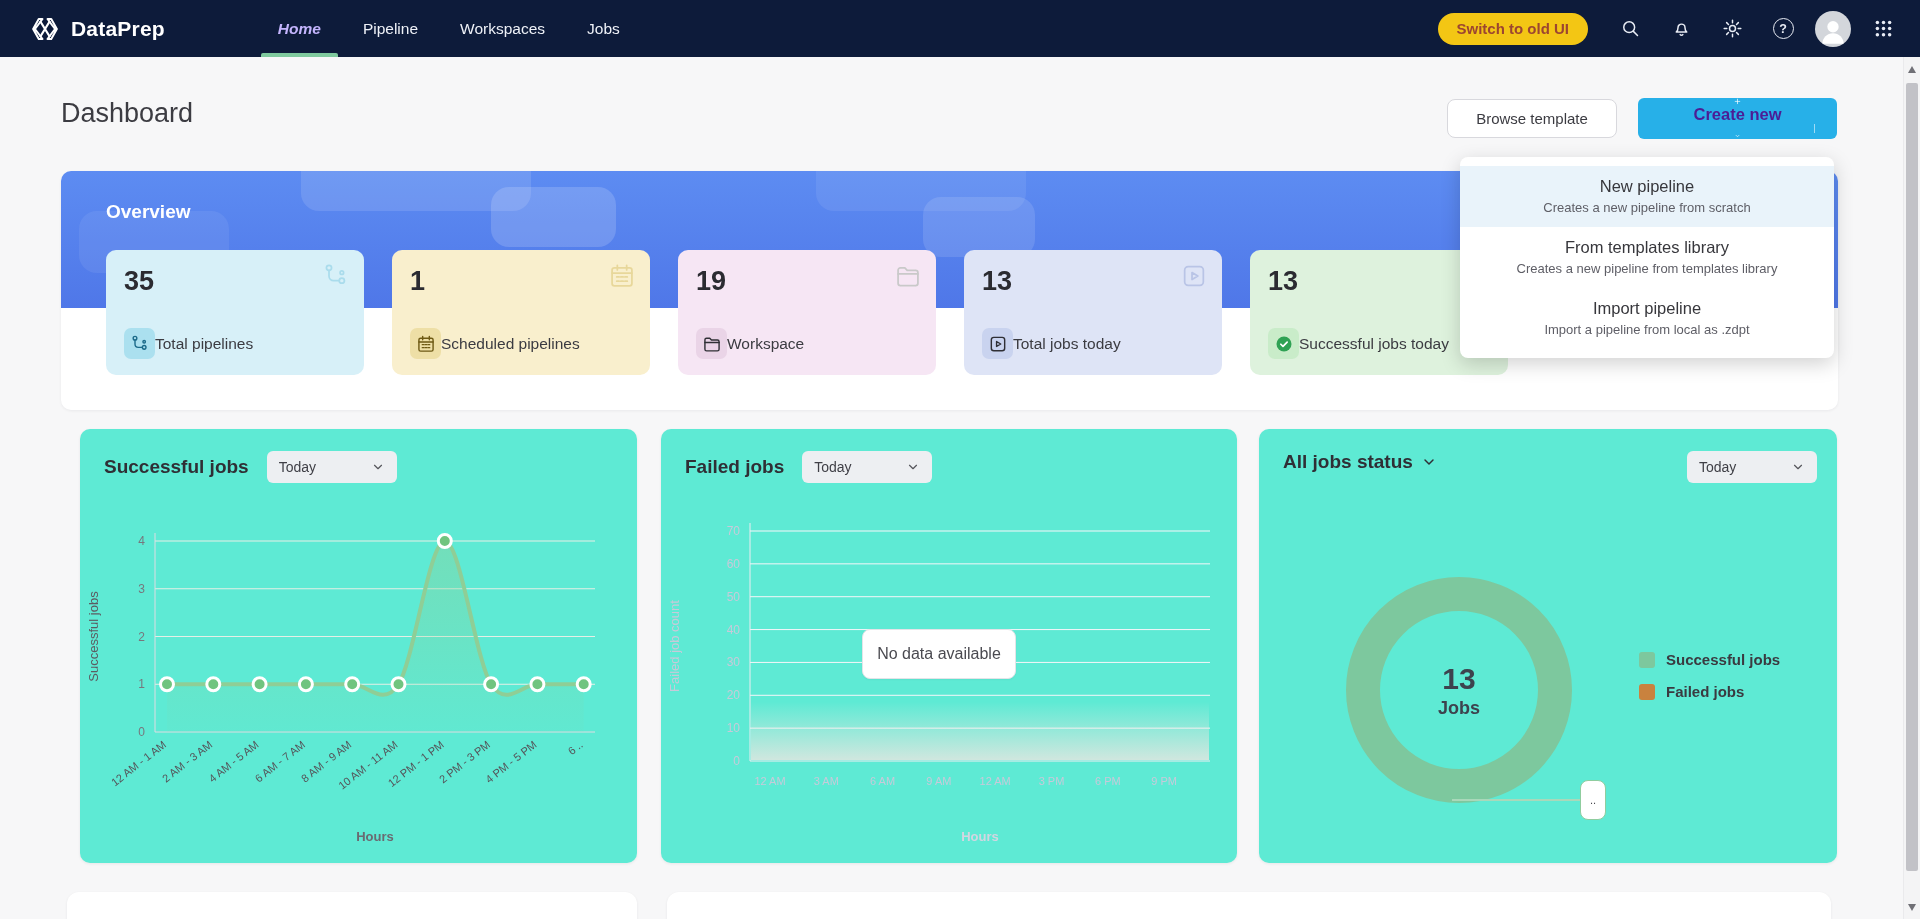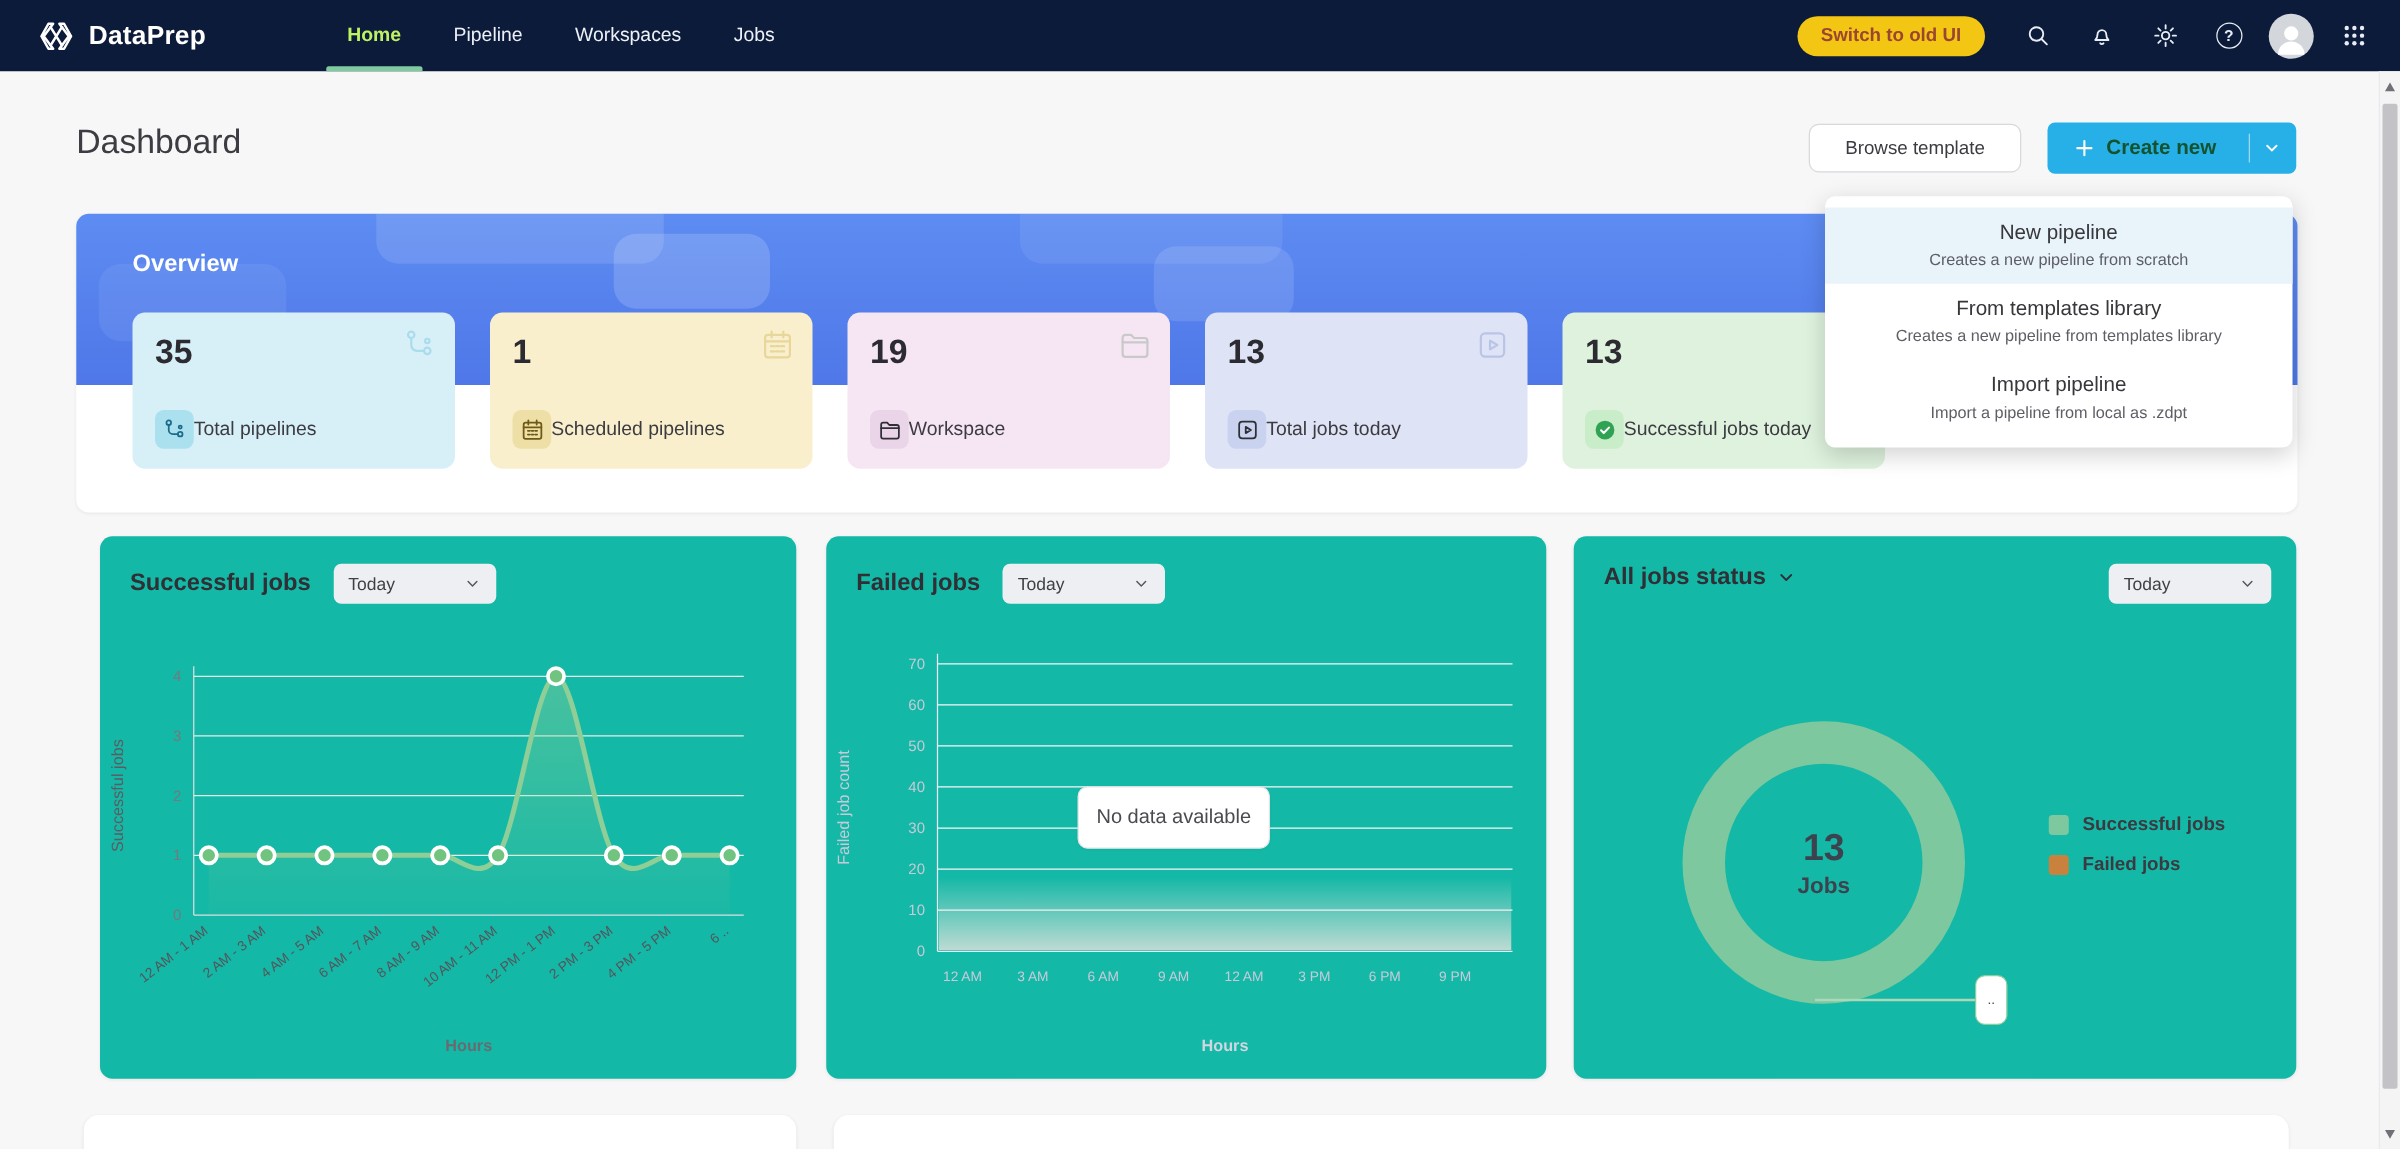--- a/index.html
+++ b/index.html
@@ -4,36 +4,36 @@
 <style>
   * { margin:0; padding:0; box-sizing:border-box; }
   html,body { width:1920px; height:919px; overflow:hidden; font-family:"Liberation Sans", sans-serif; background:#f7f7f8; }
 
   
   .navbar { position:absolute; left:0; top:0; width:1920px; height:57px; background:#0d1b3a; display:flex; align-items:center; z-index:50; }
   .brand { display:flex; align-items:center; gap:11px; margin-left:30px; }
   .brand-name { color:#fff; font-size:21px; font-weight:700; letter-spacing:.2px; }
   .nav-links { display:flex; margin-left:92px; height:57px; }
   .nav-link { position:relative; display:flex; align-items:center; padding:0 17px; margin:0 4px; color:#eef1f7; font-size:15.5px; cursor:pointer; }
-  .nav-link.active { color:#bef264; font-weight:600; }
+  .nav-link.active { color:#c4b5fd; font-weight:600;font-style:italic; }
   .nav-link.active::after { content:""; position:absolute; left:0; right:0; bottom:0; height:4px; background:#7fca9e; border-radius:2px 2px 0 0; }
   .nav-right { margin-left:auto; display:flex; align-items:center; gap:13px; margin-right:18px; }
   .switch-btn { background:#f3c614; color:#9c4531; border:none; height:32px; padding:0 19px; border-radius:16px; font-size:15px; font-weight:700; font-family:inherit; cursor:pointer; margin-right:10px; }
   .nav-ic { width:38px; height:38px; display:flex; align-items:center; justify-content:center; cursor:pointer; color:#e8ecf4; }
   .nav-ic svg { width:21px; height:21px; stroke:#e8ecf4; stroke-width:1.7; fill:none; stroke-linecap:round; stroke-linejoin:round; }
   .help-circle { width:21px; height:21px; border:1.7px solid #e8ecf4; border-radius:50%; display:flex; align-items:center; justify-content:center; font-size:12.5px; font-weight:700; color:#e8ecf4; }
   .avatar { width:36px; height:36px; border-radius:50%; background:#d3d6db; display:flex; align-items:center; justify-content:center; cursor:pointer; overflow:hidden; }
   .grid-dots svg { fill:#e8ecf4; stroke:none; }
 
   
   .page { position:absolute; left:0; top:57px; width:1829px; height:862px; background:#f7f7f8; }
   .page-title { position:absolute; left:61px; top:41px; font-size:27px; color:#3c3c42; font-weight:400; }
 
   .btn-browse { position:absolute; left:1447px; top:42px; width:170px; height:39px; background:#fff; border:1px solid #d8d8dd; border-radius:8px; font-size:15px; color:#3b3b41; font-family:inherit; cursor:pointer; }
-  .btn-create { position:absolute; left:1638px; top:41px; width:199px; height:41px; background:#27b0e8; border:none; border-radius:6px; display:flex; align-items:center; color:#14532d; font-size:16.5px; font-weight:600; font-family:inherit; cursor:pointer; padding:0 12px; }
+  .btn-create { position:absolute; left:1638px; top:41px; width:199px; height:41px; background:#27b0e8; border:none; border-radius:6px; display:flex; align-items:center; color:#4c1d95; font-size:16.5px; font-weight:600; font-family:inherit; cursor:pointer; padding:0 12px;flex-direction:column; }
   .btn-create svg { stroke:#fff; fill:none; stroke-width:2.4; stroke-linecap:round; }
   .bc-plus { width:17px; height:17px; margin:0 9px 0 9px; }
   .bc-divider { width:1px; height:23px; background:rgba(255,255,255,.55); margin-left:auto; margin-right:10px; }
   .bc-chev { width:15px; height:15px; }
 
   
   .overview { position:absolute; left:61px; top:114px; width:1777px; height:239px; background:#fff; border-radius:10px; box-shadow:0 1px 3px rgba(16,24,40,.06); }
   .banner { position:absolute; left:0; top:0; width:100%; height:137px; border-radius:10px 10px 0 0; background:linear-gradient(180deg,#5d8cf2 0%,#4f77e8 100%); overflow:hidden; }
   .deco { position:absolute; background:rgba(255,255,255,.12); border-radius:18px; }
   .overview-title { position:absolute; left:45px; top:30px; color:#fff; font-size:19px; font-weight:700;text-align:center; }
@@ -45,21 +45,21 @@
   .stat-wm { position:absolute; right:14px; top:12px; }
   .stat-wm svg { width:28px; height:28px; stroke-width:1.5; }
   .stat-label { font-size:15.5px; color:#3b3b41; white-space:nowrap; }
   .c0 { background:#d7f0f8; } .c0 .stat-badge { background:#abe0ef; color:#1c6b8a; } .c0 .stat-wm { color:#aadcec; }
   .c1 { background:#f9efcd; } .c1 .stat-badge { background:#eedfa6; color:#6e5a14; } .c1 .stat-wm { color:#e8d79a; }
   .c2 { background:#f6e6f4; } .c2 .stat-badge { background:#ead4e7; color:#2f2f35; } .c2 .stat-wm { color:#c9c9c9; }
   .c3 { background:#dee4f6; } .c3 .stat-badge { background:#c9d3ef; color:#2f2f35; } .c3 .stat-wm { color:#b9c4e6; }
   .c4 { background:#def2dd; } .c4 .stat-badge { background:#c9ecc9; color:#2fa254; } .c4 .stat-wm { color:#bfe6c4; }
 
   
-  .panel { position:absolute; background:#14b8a6; border-radius:10px; box-shadow:0 1px 3px rgba(16,24,40,.07); }
+  .panel { position:absolute; background:#5eead4; border-radius:10px; box-shadow:0 1px 3px rgba(16,24,40,.07); }
   .panel-head { position:absolute; left:24px; top:22px; display:flex; align-items:center; gap:18px; }
   .panel-title { font-size:19px; font-weight:700; color:#2f2f35; display:flex; align-items:center; gap:8px; }
   .panel-title svg { width:16px; height:16px; stroke:#2f2f35; stroke-width:2.2; fill:none; stroke-linecap:round; stroke-linejoin:round; }
   .select { width:130px; height:32px; background:#edeff2; border-radius:6px; display:flex; align-items:center; justify-content:space-between; padding:0 12px; font-size:14px; color:#3f3f46; cursor:pointer; }
   .select svg { width:14px; height:14px; stroke:#55555b; stroke-width:2; fill:none; stroke-linecap:round; stroke-linejoin:round; }
   .sel-right { position:absolute; right:20px; top:22px; left:auto; }
 
   .nodata { position:absolute; left:201px; top:200px; width:154px; height:50px; background:#fff; border:1px solid #e4e4e8; border-radius:8px; box-shadow:0 1px 2px rgba(0,0,0,.04); display:flex; align-items:center; justify-content:center; font-size:16px; color:#4a4a50; z-index:3; }
 
   

